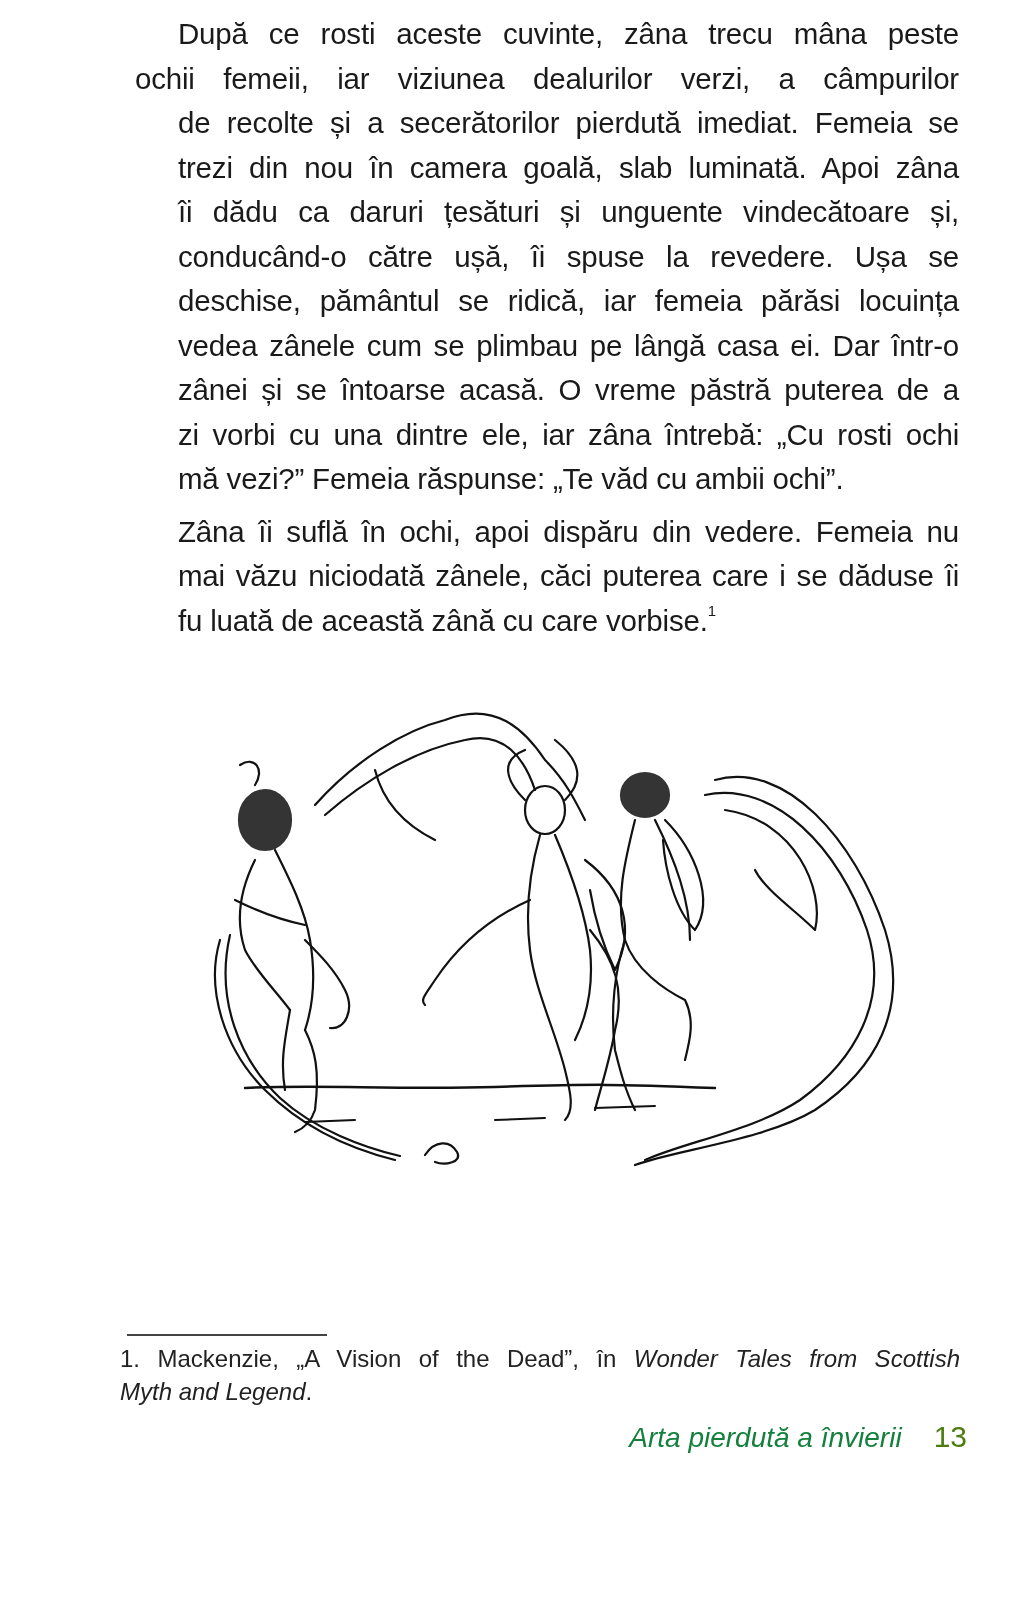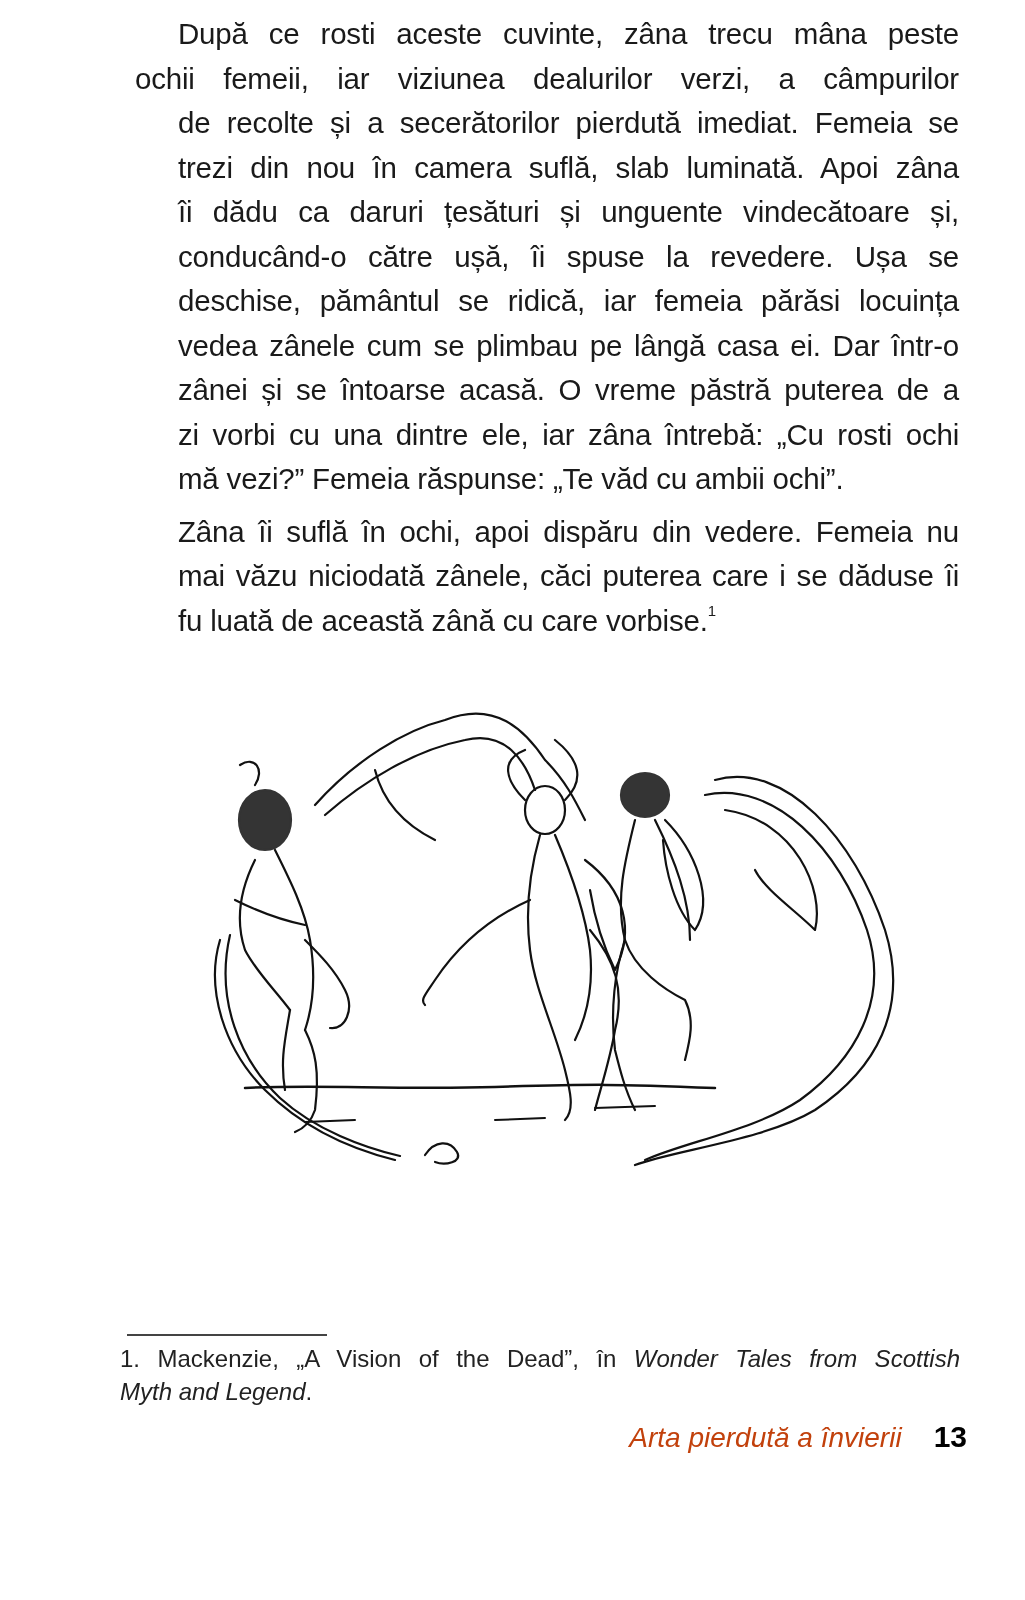--- a/index.html
+++ b/index.html
@@ -27,32 +27,32 @@
   .footnote {
     position: absolute; left: 120px; top: 1342px; width: 840px;
     font-size: 24px; line-height: 33px; font-weight: 300; color: #222;
   }
   .footnote .line1 { display: block; text-align: justify; text-align-last: justify; }
   .footnote em { font-style: italic; }
   .running-footer {
     position: absolute; right: 58px; top: 1420px; height: 44px;
     display: flex; align-items: baseline; gap: 32px;
   }
-  .running-title { font-style: italic; font-size: 28px; color: #c2410c; font-weight: 300; }
-  .page-number { font-weight: bold; font-size: 30px; color: #000000; }
+  .running-title { font-style: italic; font-size: 28px; color: #15803d; font-weight: 300; }
+  .page-number { font-weight: normal; font-size: 30px; color: #4d7c0f; }
 </style>
 </head>
 <body>
 
 <div class="body-text">
   <p class="para">
     <span class="line">După ce rosti aceste cuvinte, zâna trecu mâna peste</span>
     <span class="line" style="text-indent:0">ochii femeii, iar viziunea dealurilor verzi, a câmpurilor</span>
     <span class="line">de recolte și a secerătorilor pierdută imediat. Femeia se</span>
-    <span class="line">trezi din nou în camera suflă, slab luminată. Apoi zâna</span>
+    <span class="line">trezi din nou în camera goală, slab luminată. Apoi zâna</span>
     <span class="line">îi dădu ca daruri țesături și unguente vindecătoare și,</span>
     <span class="line">conducând-o către ușă, îi spuse la revedere. Ușa se</span>
     <span class="line">deschise, pământul se ridică, iar femeia părăsi locuința</span>
     <span class="line">vedea zânele cum se plimbau pe lângă casa ei. Dar într-o</span>
     <span class="line">zânei și se întoarse acasă. O vreme păstră puterea de a</span>
     <span class="line">zi vorbi cu una dintre ele, iar zâna întrebă: „Cu rosti ochi</span>
     <span class="line last">mă vezi?” Femeia răspunse: „Te văd cu ambii ochi”.</span>
   </p>
   <p class="para">
     <span class="line">Zâna îi suflă în ochi, apoi dispăru din vedere. Femeia nu</span>

